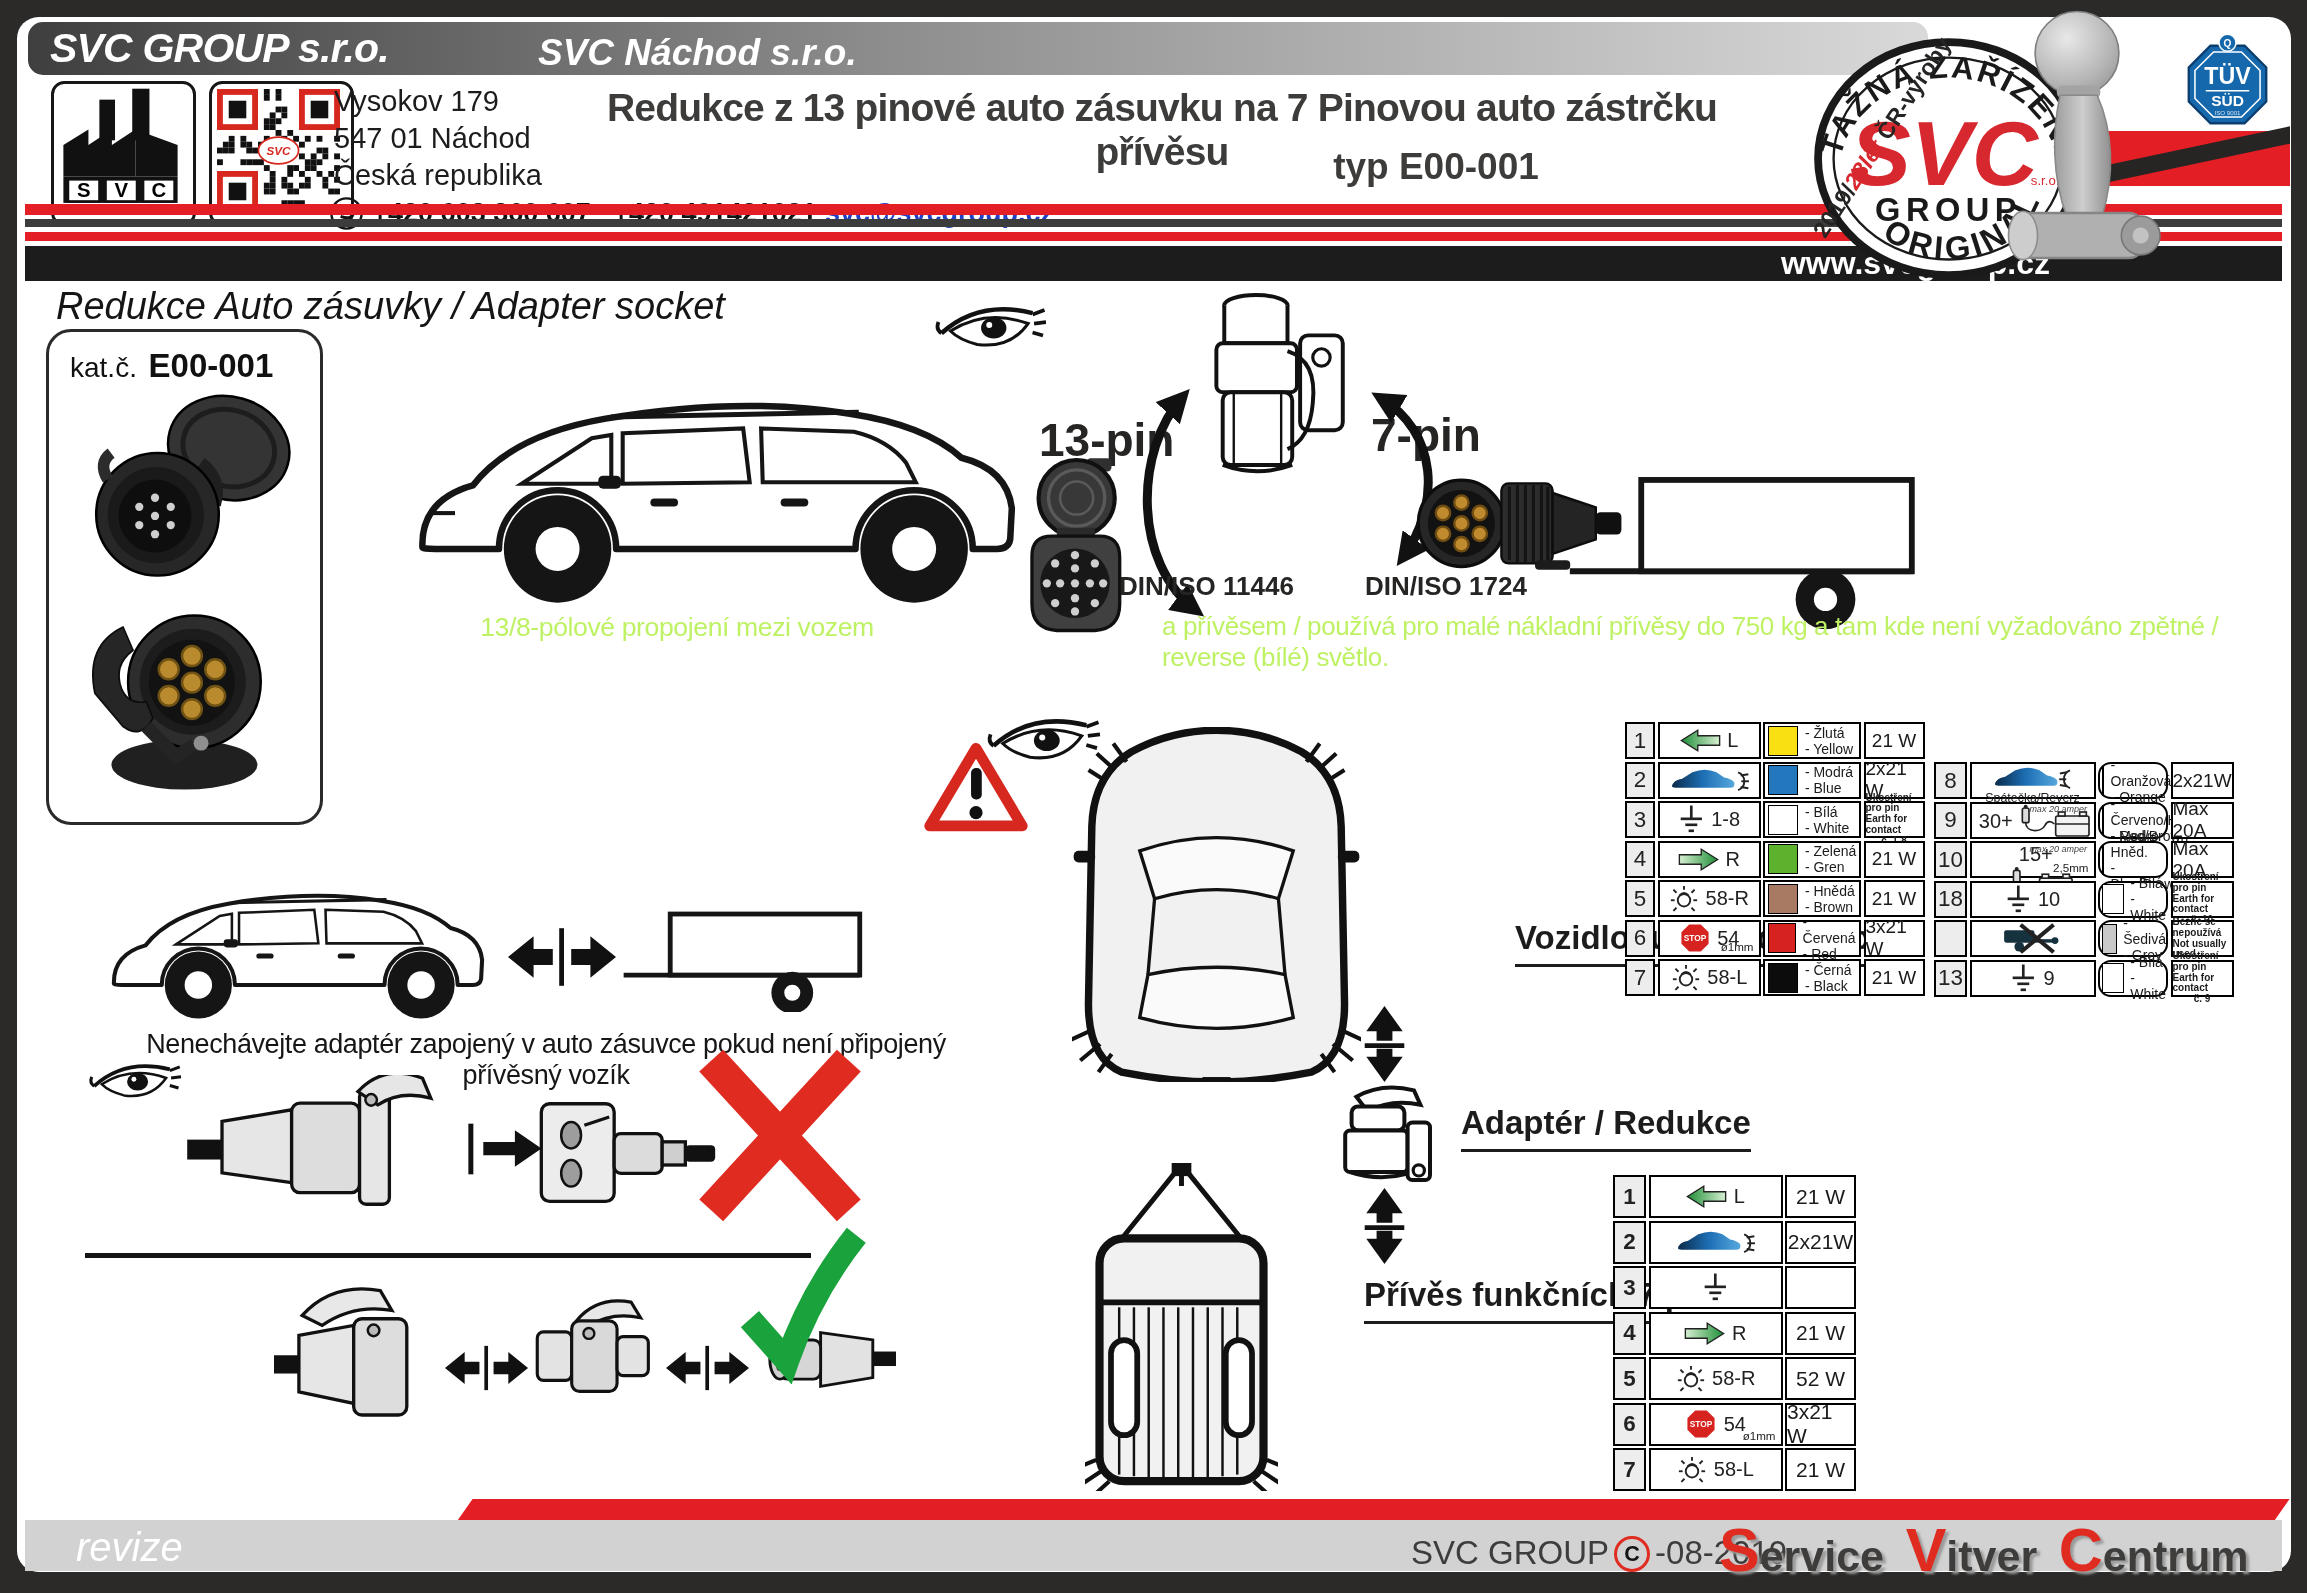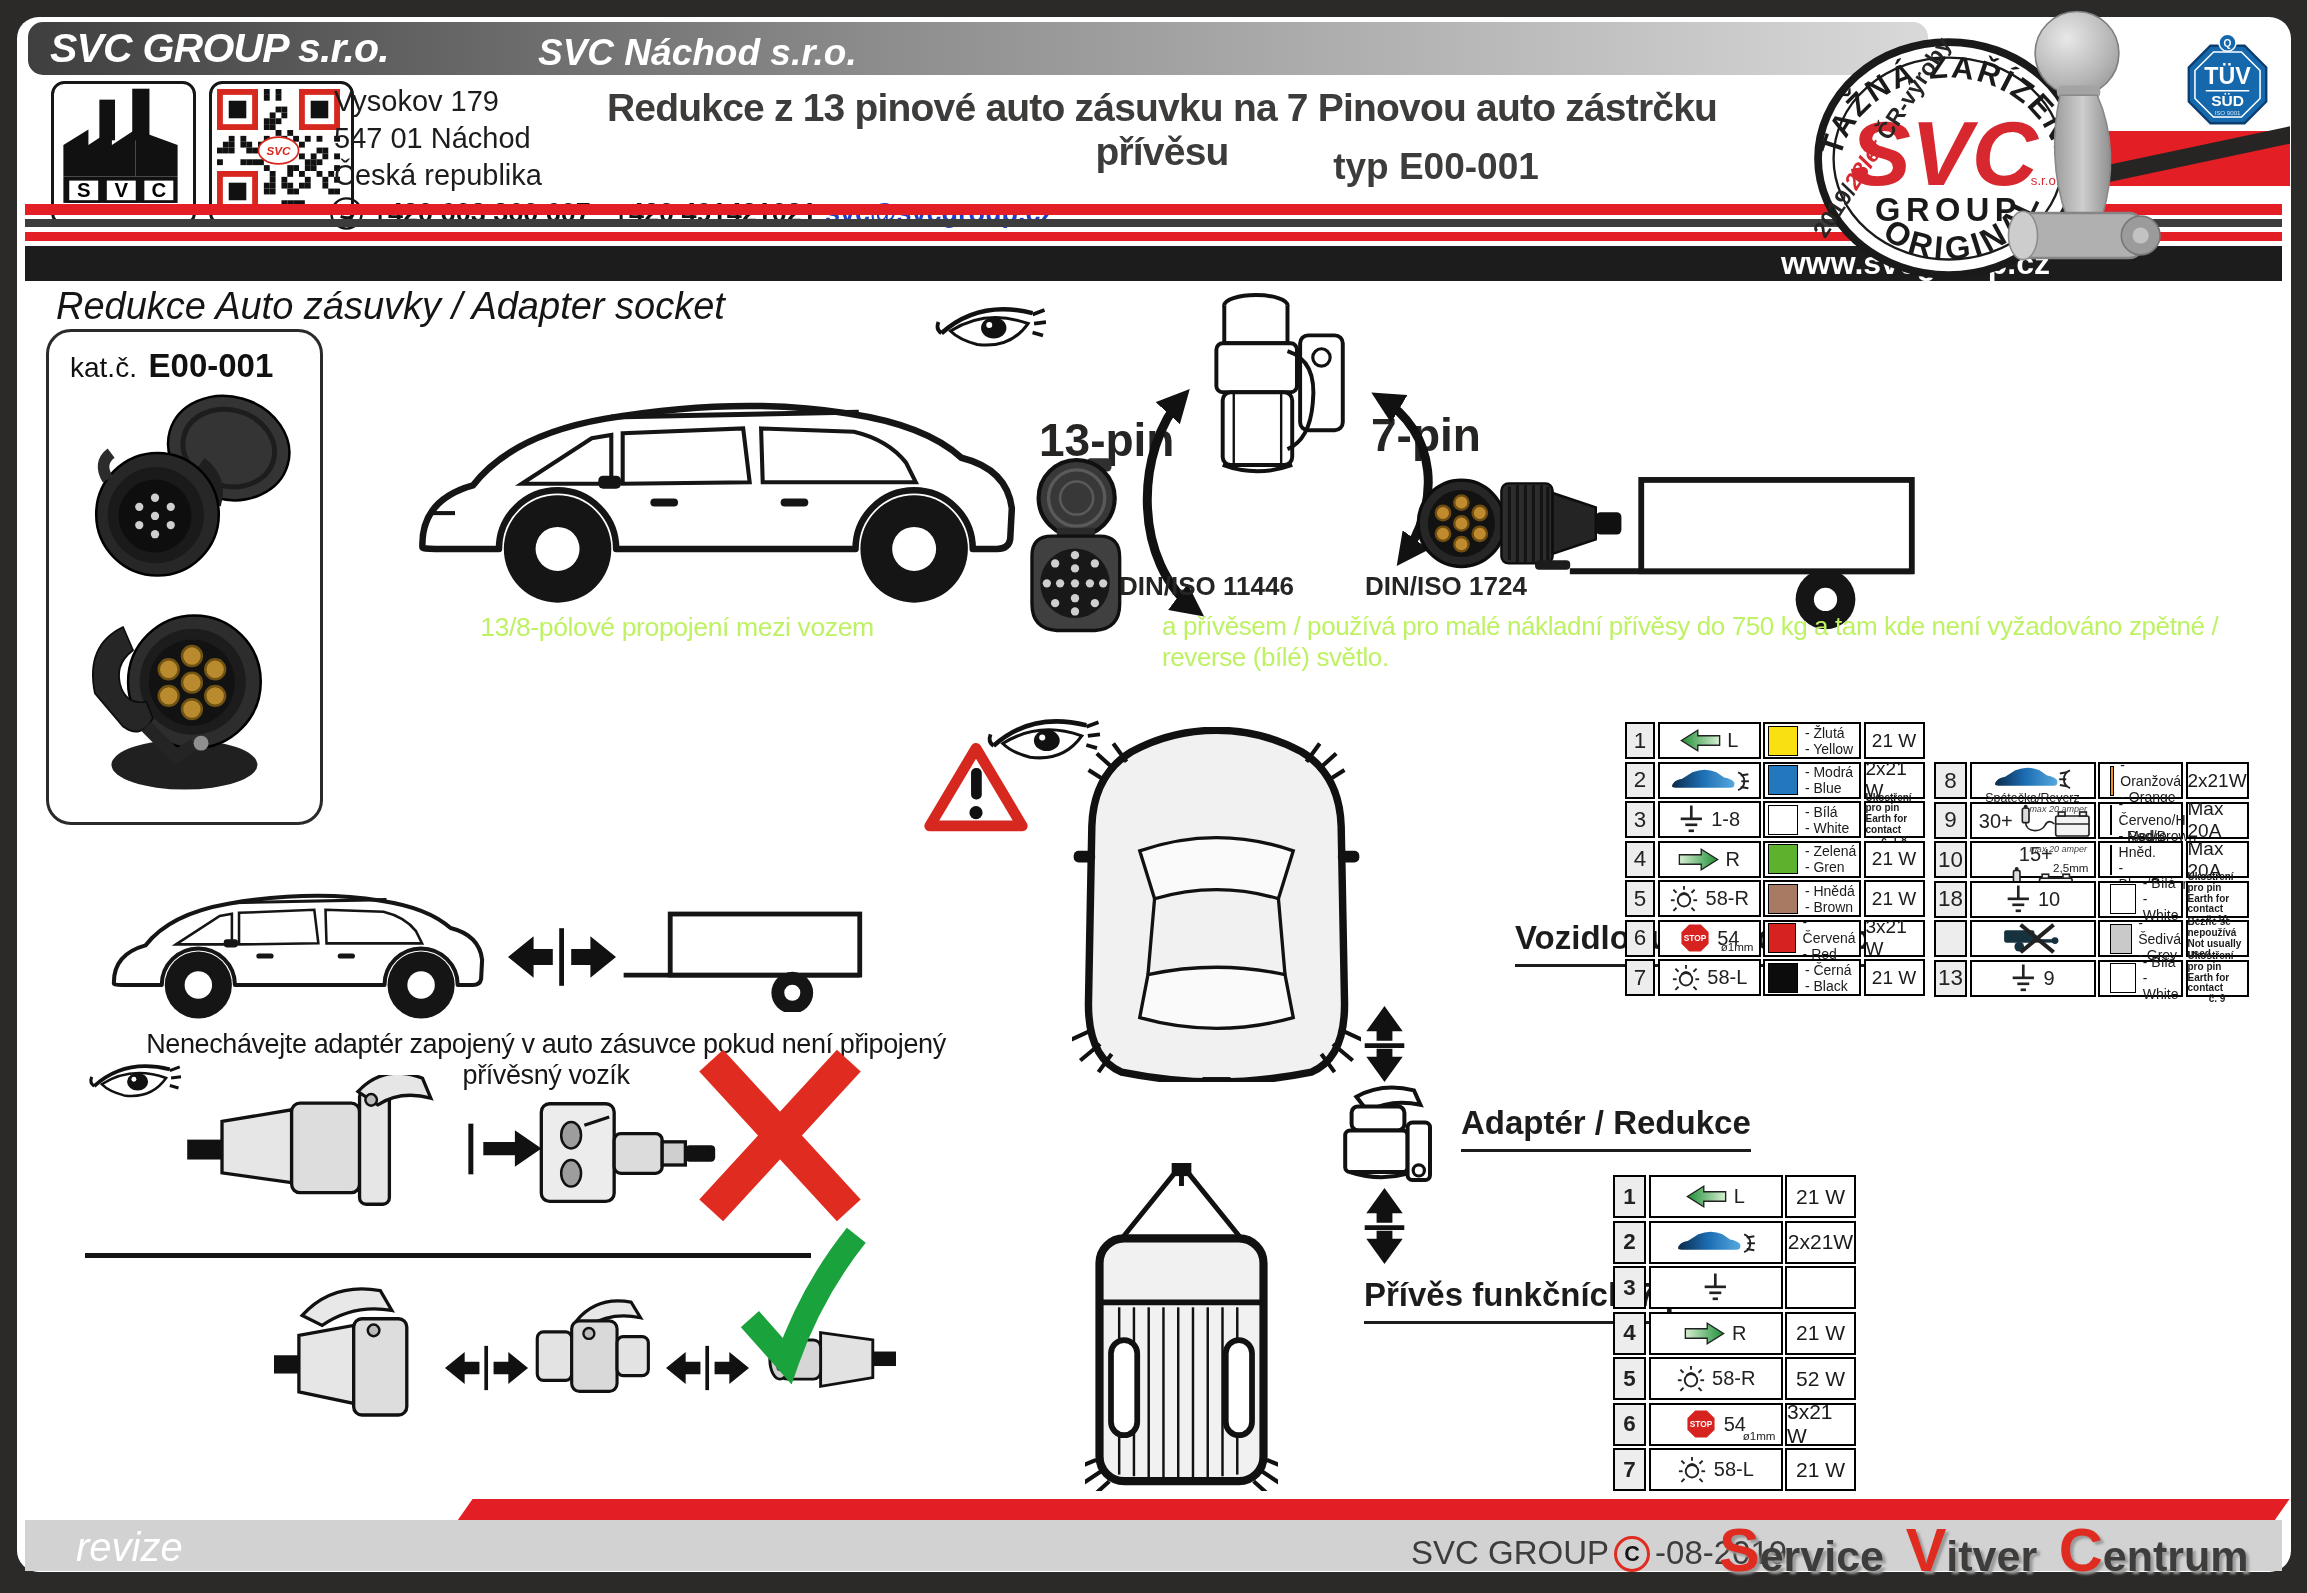--- a/index.html
+++ b/index.html
@@ -53,21 +53,21 @@
   .subn{font-size:11.6px;color:#222;position:absolute;right:5px;bottom:1.7px;}
   .tiny{font-size:9px;color:#444;position:absolute;top:0.8px;right:6.6px;font-style:italic;}
   .subline{width:100%;text-align:center;font-size:12.4px;color:#222;line-height:12.4px;}
   .swatch{width:28px;height:28px;border:1.7px solid #000;display:inline-block;}
   .split-red-brown{background:linear-gradient(135deg,#d7231f 0 50%,#a87a63 50% 100%);}
   .split-blue-brown{background:linear-gradient(135deg,#2277bd 0 50%,#a87a63 50% 100%);}
   .cnames{display:flex;flex-direction:column;margin-left:6.6px;font-size:14px;line-height:16px;color:#1b1b1b;}
   .pow{font-size:19px;color:#1b1b1b;}
   .note{display:flex;flex-direction:column;align-items:center;font-size:10px;line-height:10.8px;color:#1b1b1b;font-weight:bold;}
   .t13a .tnum{width:30px;height:37px;}  .t13a .ticon{width:103px;height:37px;} .t13a .tcolor{width:98px;height:37px;justify-content:flex-start;padding-left:3.3px;} .t13a .tpow{width:61px;height:37px;}
-  .t13b .tnum{width:33px;height:37px;}  .t13b .ticon{width:126px;height:37px;} .t13b .tcolor{width:85px;height:37px;justify-content:flex-start;padding-left:10px;} .t13b .tpow{width:63px;height:37px;}
+  .t13b .tnum{width:33px;height:37px;}  .t13b .ticon{width:126px;height:37px;} .t13b .tcolor{width:70px;height:37px;justify-content:flex-start;padding-left:2px;border-radius:13px;} .t13b .tpow{width:63px;height:37px;}
   .t7 .tnum{width:33px;height:43px;font-weight:bold;}   .t7 .ticon{width:134px;height:43px;}  .t7 .tpow{width:71px;height:43px;}
   .t7 .pow{font-size:21px;}
   
   .footred{left:465px;top:1499px;width:1817px;height:21.6px;background:#e31e24;transform:skewX(-35deg);}
   .footgrey{left:25px;top:1520px;width:2257px;height:51px;background:#d2d2d2;}
   .revize{left:76px;top:1525px;font-size:40px;font-weight:normal;font-style:italic;color:#fff;}
   .copyline{left:1411px;top:1534px;font-size:33px;color:#3e3d3c;display:flex;align-items:flex-end;gap:5px;}
   .copyC{width:30px;height:30px;border:3.3px solid #e02b20;border-radius:50%;display:inline-flex;align-items:center;justify-content:center;font-size:21.6px;font-weight:bold;color:#141414;}
   .service{left:1719px;top:1515px;display:flex;gap:21.6px;align-items:baseline;}
   .svc-word .capl{font-size:61px;font-weight:bold;color:#e02b20;text-shadow:3.3px 3.3px 2.5px #9a9a9a;}

